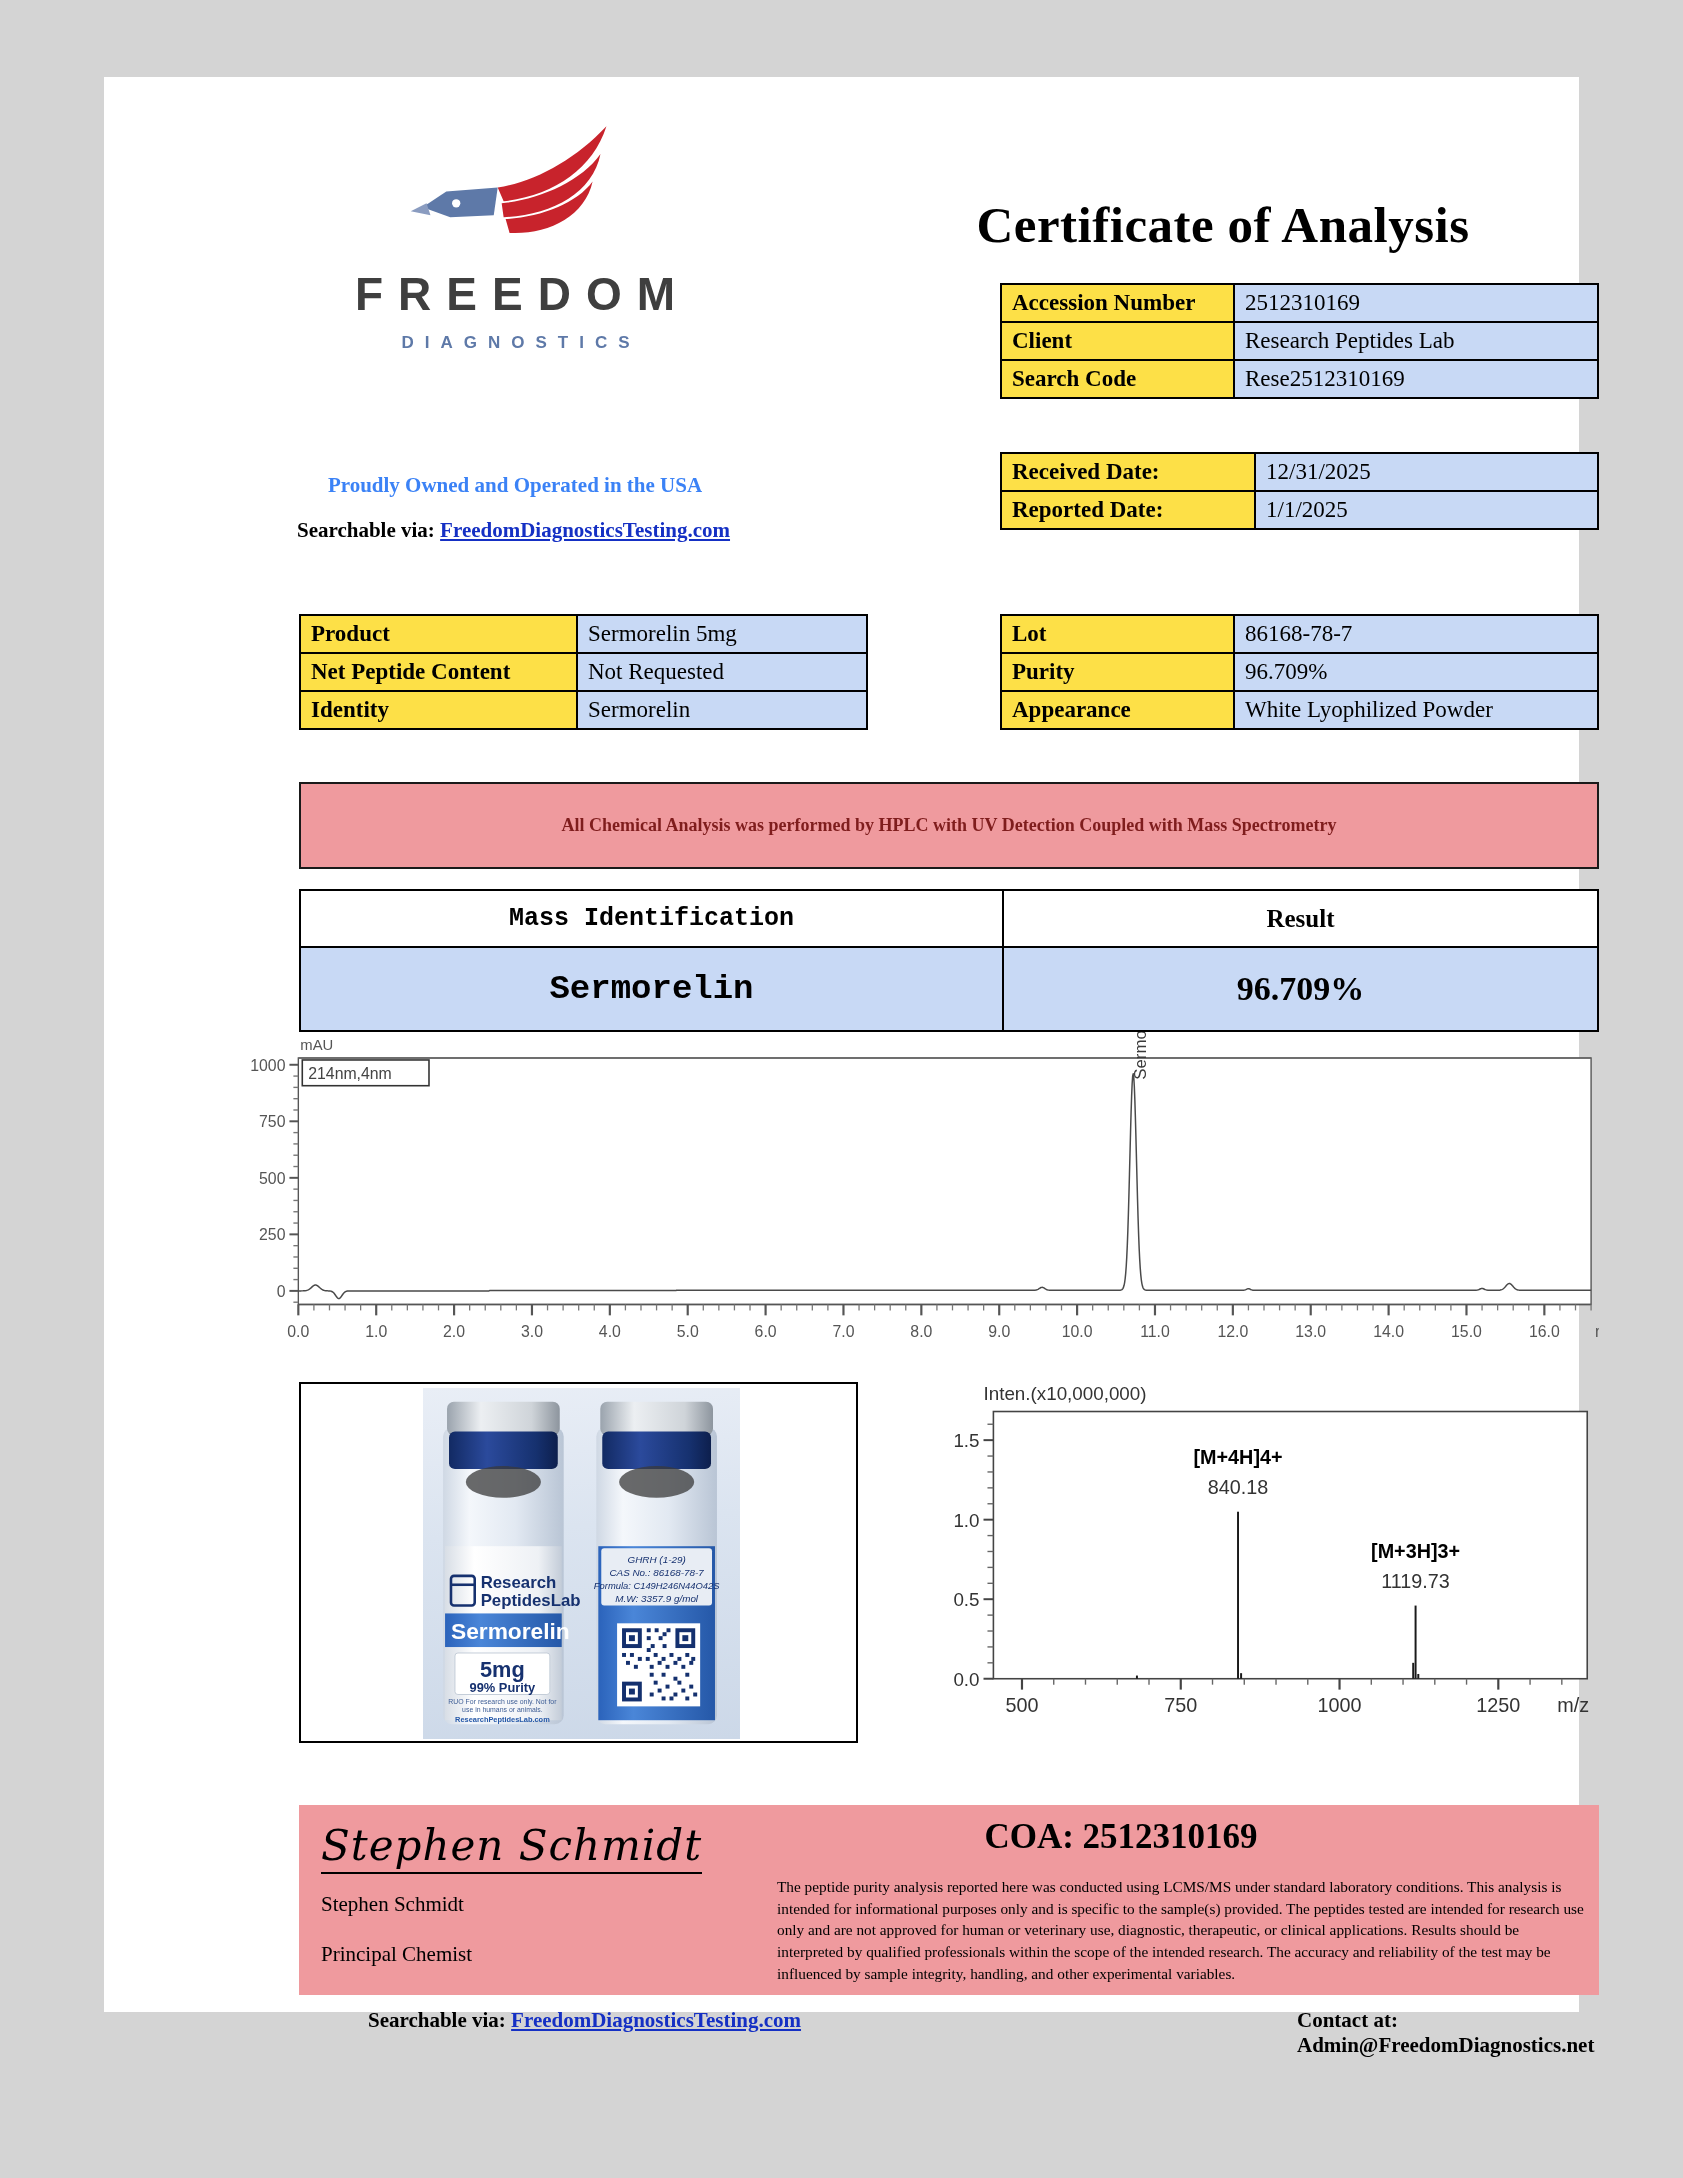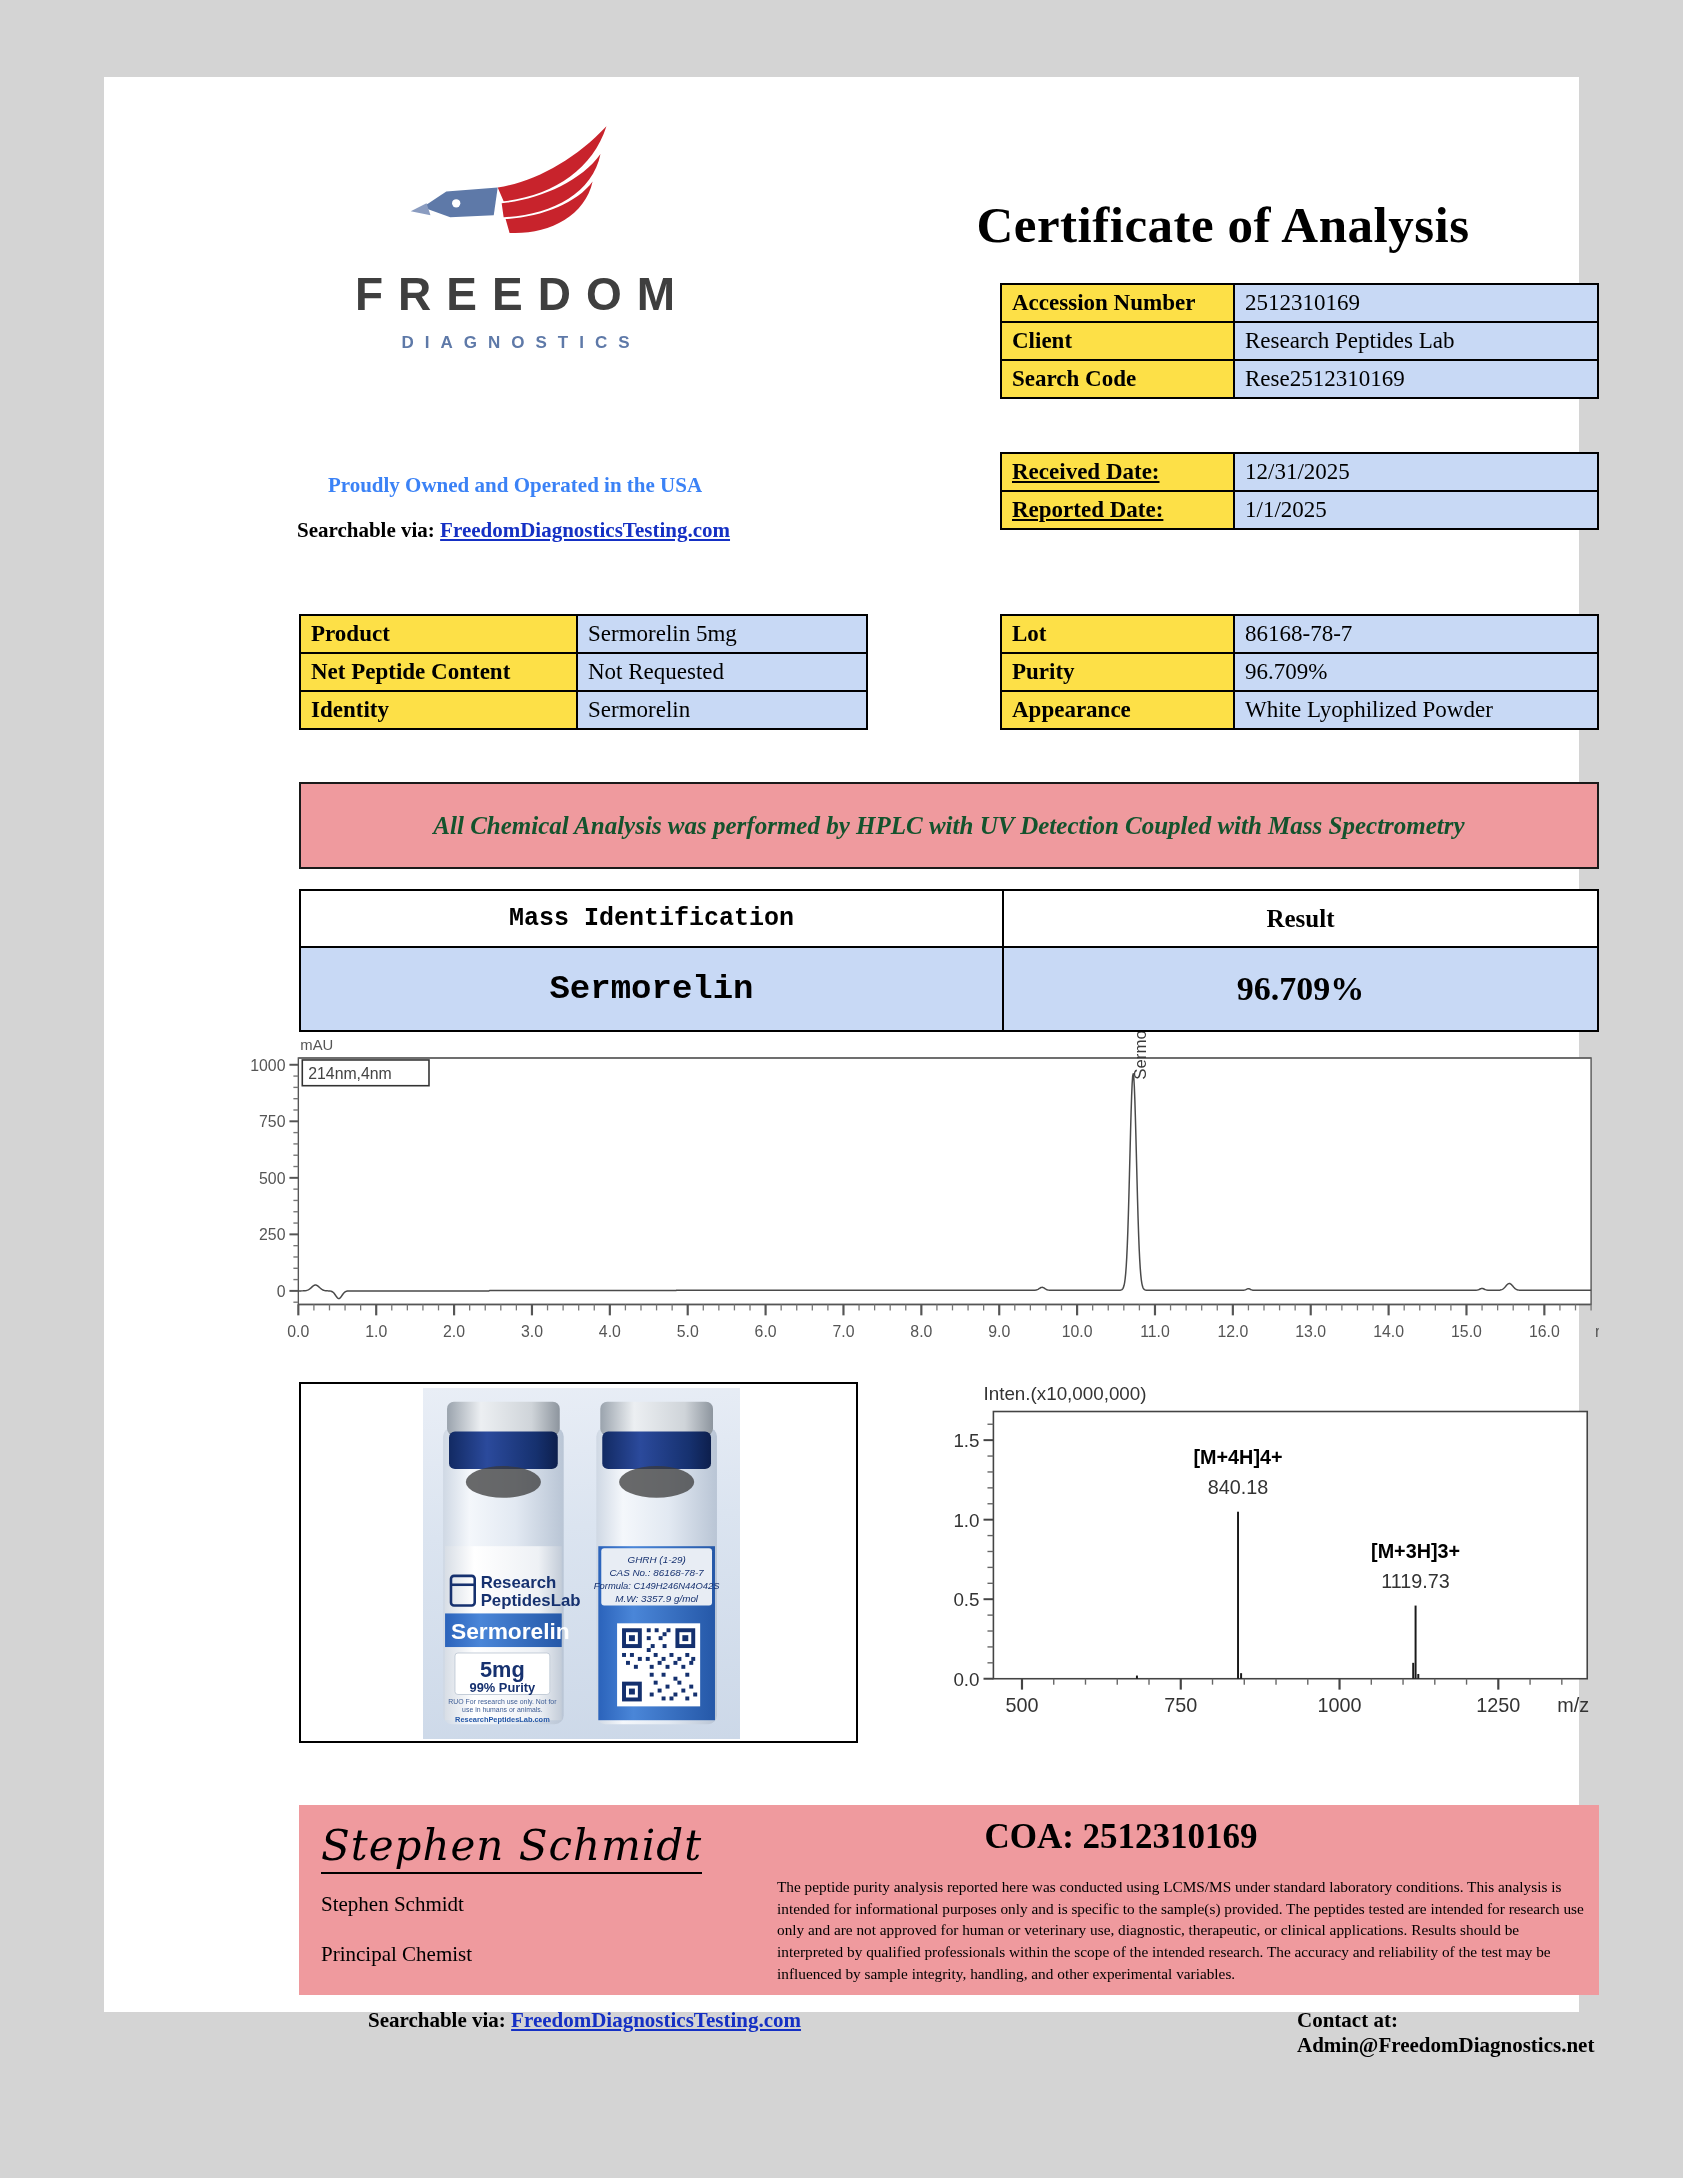--- a/index.html
+++ b/index.html
@@ -54,34 +54,34 @@
     border:2.2px solid #000;
     padding:5px 10px;
     font-size:23px; color:#000; vertical-align:middle;
   }
   td.k { background:#fde047; font-weight:bold; }
   td.v { background:#c8d9f5; font-weight:normal; }
 
   .tbl-accession { position:absolute; left:896px; top:206px; width:599px; }
   .tbl-accession td.k { width:233px; }
   .tbl-dates { position:absolute; left:896px; top:375px; width:599px; }
-  .tbl-dates td.k { width:233px;text-decoration:underline; }
+  .tbl-dates td.k { width:254px; }
   .tbl-product { position:absolute; left:195px; top:537px; width:569px;padding-left:16px; }
   .tbl-product td.k { width:277px; }
   .tbl-lot { position:absolute; left:896px; top:537px; width:599px; }
   .tbl-lot td.k { width:233px; }
 
   
   .banner {
     position:absolute; left:195px; top:705px;
     width:1300px; height:87px;
     background:#ef9a9e; border:2.5px solid #1a1a1a;
     display:flex; align-items:center; justify-content:center;
   }
-  .banner-text { font-size:25px; font-weight:bold; color:#14532d;font-style:italic; }
+  .banner-text { font-size:18px; font-weight:bold; color:#7f1d1d; }
 
   
   .mass-tbl { position:absolute; left:195px; top:812px; width:1300px; border-collapse:collapse; }
   .mass-tbl td { border:2.5px solid #000; text-align:center; color:#000; }
   .mass-tbl td.hdr { background:#fff; font-size:25px; font-weight:bold; padding:13px 0; }
   .mass-tbl td.val { background:#c8d9f5; font-size:34px; font-weight:bold; padding:22px 0; }
   .mass-tbl td.c1 { width:703px;font-family:Liberation Mono, monospace; }
 
   
   .chrom { position:absolute; left:129px; top:955px; width:1366px; height:342px; }

